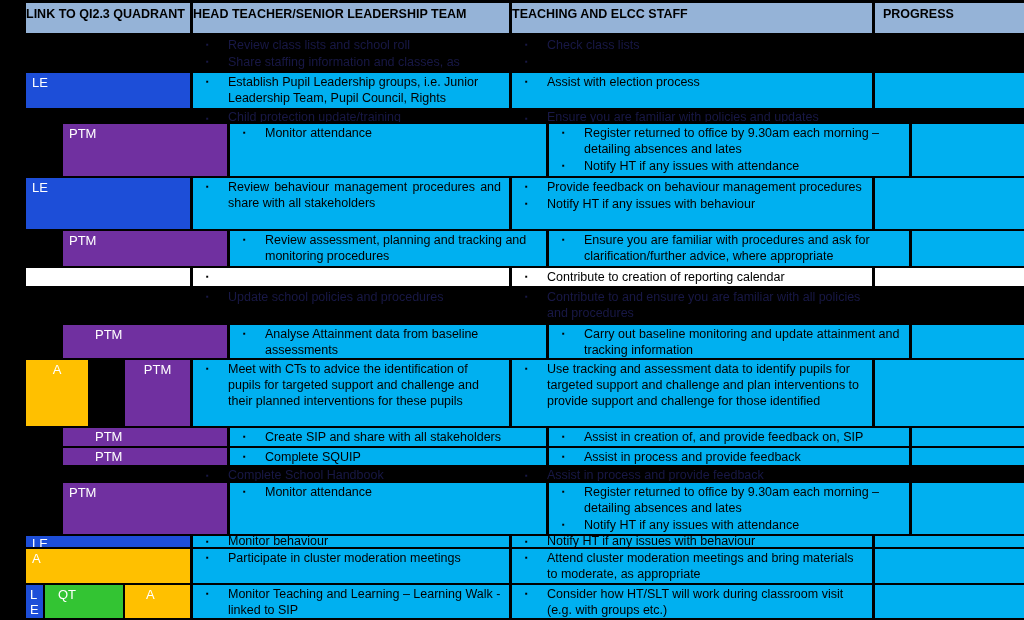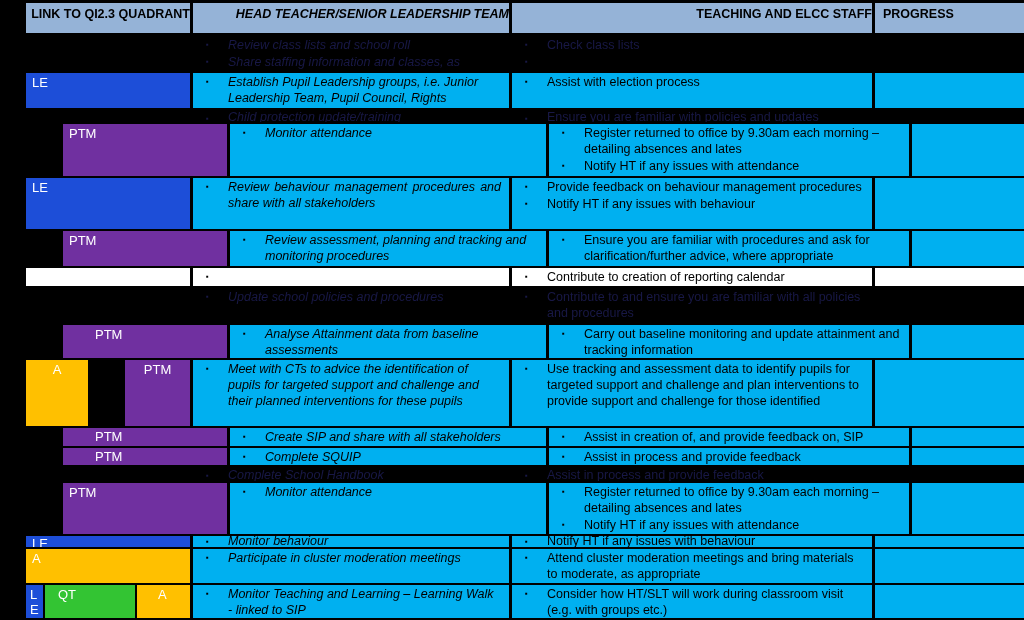--- a/index.html
+++ b/index.html
@@ -8,47 +8,47 @@
     font-family:"Liberation Sans",sans-serif;
     -webkit-font-smoothing:antialiased;
   }
   #table{margin:3px 0 0 26px;width:1110px;}
   .row{display:flex;}
   .cell{
     box-sizing:border-box;border-right:3px solid #000;border-bottom:2px solid #000;
     overflow:hidden;position:relative;
   }
   .c1{width:167px;}
-  .c2{width:319px;font-style:italic;}
+  .c2{width:319px;}
   .c3{width:363px;}
   .c4{width:160px;border-right:none;}
   .hdr{
     background:#95B3D7;color:#000;font-weight:bold;font-size:12.5px;
-    text-align:right;padding-top:4px;line-height:15px;border-bottom:3px solid #000;
+    text-align:left;padding-top:4px;line-height:15px;border-bottom:3px solid #000;
   }
   .hdr.c4{text-align:left;padding-left:8px;}
   .task{background:#00B0F0;}
   .white-bg{background:#FFFFFF;}
   .item{display:flex;font-size:12.5px;line-height:16px;color:#000;padding-top:1px;}
   .bullet{width:22px;min-width:22px;padding-left:13px;font-size:8px;line-height:16px;}
   .txt{flex:1;padding-right:8px;}
   .justify{text-align:justify;}
   .quad{color:#fff;font-size:13px;line-height:15px;padding:2px 0 0 6px;font-weight:normal;}
   .quad.indent{padding-left:32px;}
   .le{background:#1d4ed8;}
   .ptm{background:#7030A0;margin-left:37px;}
   .a{background:#FFC000;}
   .qt{background:#33C433;}
   .split{display:flex;padding:0;}
   .sub{box-sizing:border-box;height:100%;}
   .sub .quad{padding-left:0;}
   .sub-a1{width:62px;text-align:center;}
   .sub-ptm1{flex:1;text-align:center;}
   .sub-le2{width:19px;border-right:2px solid #000;word-break:break-all;padding-left:4px;padding-top:2px;color:#fff;font-size:13px;line-height:15px;}
-  .sub-qt2{width:92px;border-right:2px solid #000;}
+  .sub-qt2{width:80px;border-right:2px solid #000;}
   .sub-qt2 .quad{padding-left:13px;}
   .sub-a2{flex:1;}
   .sub-a2 .quad{padding-left:21px;}
   .hidden-row .cell{background:#000;border-color:#000;}
   .hidden-row .item{color:#181846;}
   .hidden-row .bullet{color:#181846;}
 </style>
 </head>
 <body>
 

